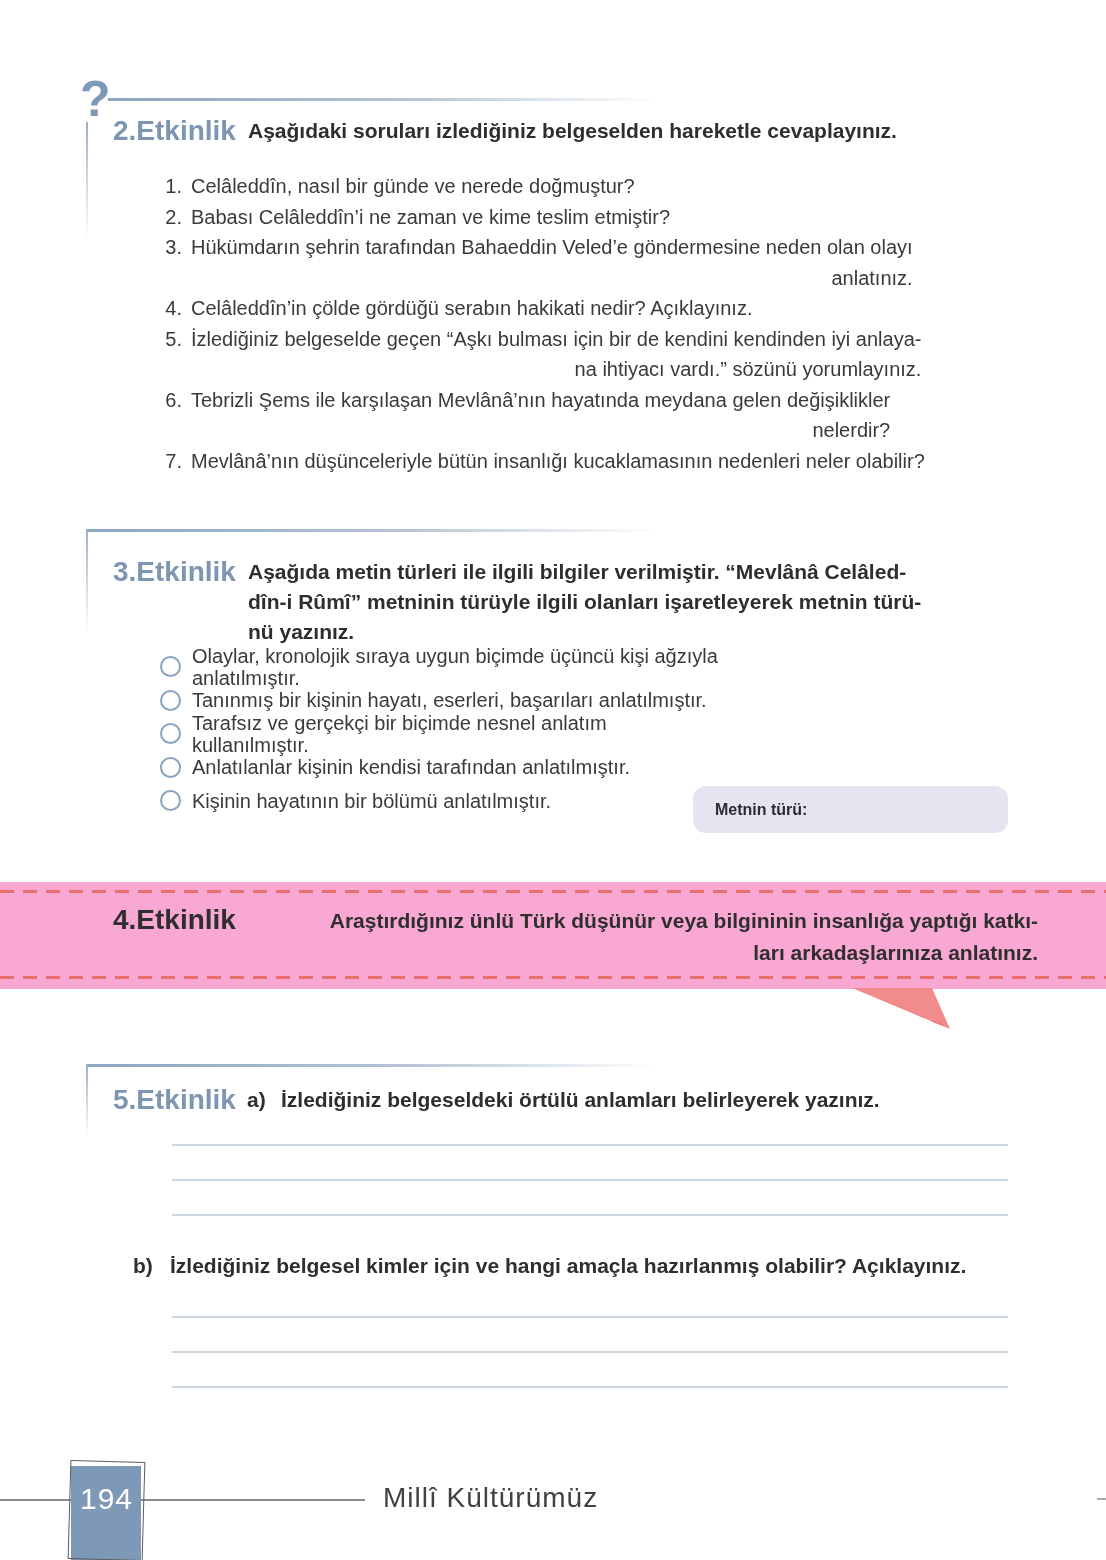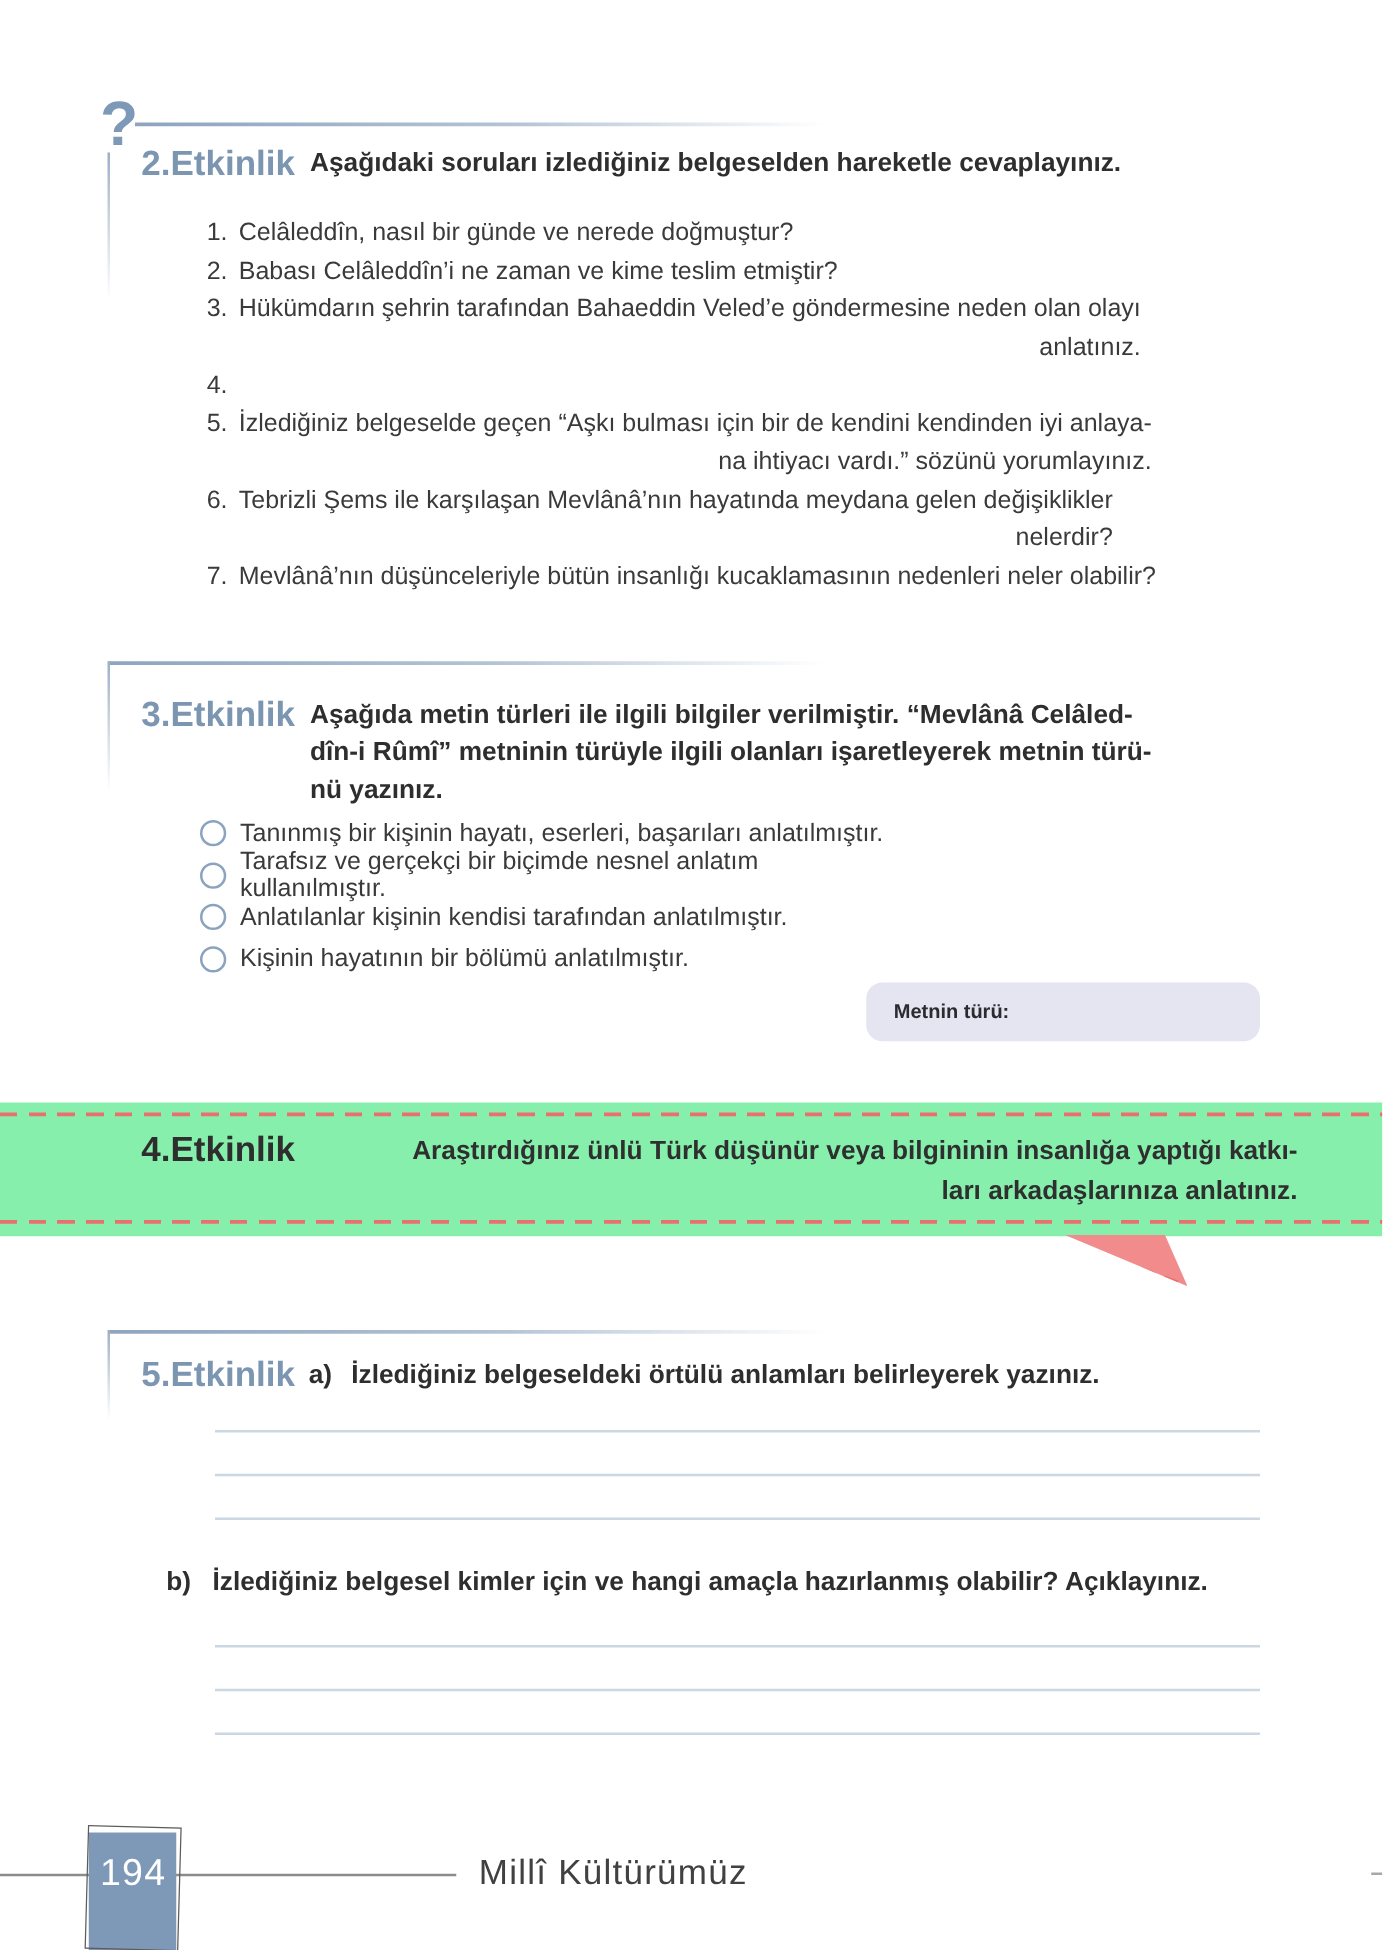--- a/index.html
+++ b/index.html
@@ -25,21 +25,21 @@
 
   
   .opt-row{display:flex;align-items:center;height:33.5px;}
   .circle{flex:none;width:17px;height:17px;border:2.5px solid #8aa3bf;border-radius:50%;background:#fff;margin-right:11px;}
   .opt-text{color:#3a3a3a;font-size:20px;line-height:22px;}
 
   .type-box{background:#e4e5f0;border-radius:13px;width:315px;height:47px;}
   .type-box span{display:block;padding-left:22px;line-height:47px;color:#2b2b30;font-weight:bold;font-size:16px;}
 
   
-  .banner{left:0;top:882px;width:1106px;height:107px;background:#86efac;}
+  .banner{left:0;top:882px;width:1106px;height:107px;background:#f9a8d4;}
   .dash{position:absolute;left:0;width:1106px;height:3px;
         background:repeating-linear-gradient(to right,#ea6f6f 0 14px,rgba(0,0,0,0) 14px 23px);}
   .tail{left:846px;top:988px;width:106px;height:43px;background:#f28c8c;
         clip-path:polygon(6px 0,86px 0,104px 41px);}
   .tail .tail-dash{position:absolute;left:10px;top:5px;width:115px;height:3px;
         background:repeating-linear-gradient(to right,#ea6f6f 0 12px,rgba(0,0,0,0) 12px 20px);
         transform:rotate(20deg);transform-origin:left center;}
   .banner-text{color:#2f2f2f;}
 
   
@@ -77,20 +77,21 @@
       </div>
 
       <div class="q-row">
         <span class="q-num">3.</span>
         <span class="q-text preline">Hükümdarın şehrin tarafından Bahaeddin Veled’e göndermesine neden olan olayı
 anlatınız.</span>
       </div>
 
       <div class="q-row">
         <span class="q-num">4.</span>
+        <span class="q-text preline">Celâleddîn’in çölde gördüğü serabın hakikati nedir? Açıklayınız.</span>
       </div>
 
       <div class="q-row">
         <span class="q-num">5.</span>
         <span class="q-text preline">İzlediğiniz belgeselde geçen “Aşkı bulması için bir de kendini kendinden iyi anlaya-
 na ihtiyacı vardı.” sözünü yorumlayınız.</span>
       </div>
 
       <div class="q-row">
         <span class="q-num">6.</span>
@@ -108,20 +109,24 @@
   <div class="abs hline" style="left:87px;top:529px;width:573px;"></div>
   <div class="abs vline" style="left:86px;top:529px;height:104px;"></div>
 
   <div class="abs etk-label" style="left:113px;top:557px;">3.Etkinlik</div>
   <div class="abs prompt preline" style="left:248px;top:557px;width:770px;">Aşağıda metin türleri ile ilgili bilgiler verilmiştir.  “Mevlânâ Celâled-
 dîn-i Rûmî” metninin türüyle ilgili olanları işaretleyerek metnin türü-
 nü yazınız.</div>
 
   <div class="abs" style="left:160px;top:650px;width:560px;">
 
+      <div class="opt-row">
+        <span class="circle"></span>
+        <span class="opt-text">Olaylar, kronolojik sıraya uygun biçimde üçüncü kişi ağzıyla anlatılmıştır.</span>
+      </div>
 
 
       <div class="opt-row">
         <span class="circle"></span>
         <span class="opt-text">Tanınmış bir kişinin hayatı, eserleri, başarıları anlatılmıştır.</span>
       </div>
 
       <div class="opt-row">
         <span class="circle"></span>
         <span class="opt-text">Tarafsız ve gerçekçi bir biçimde nesnel anlatım kullanılmıştır.</span>

